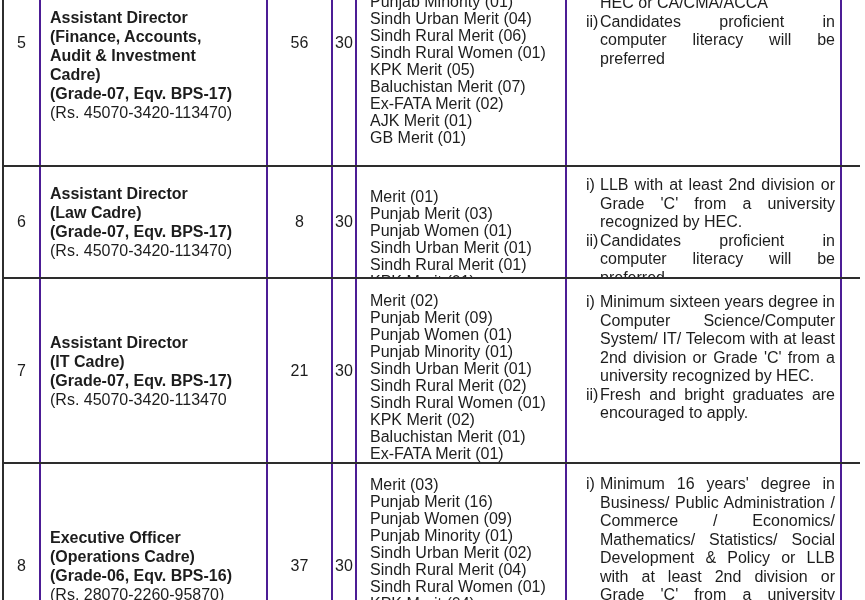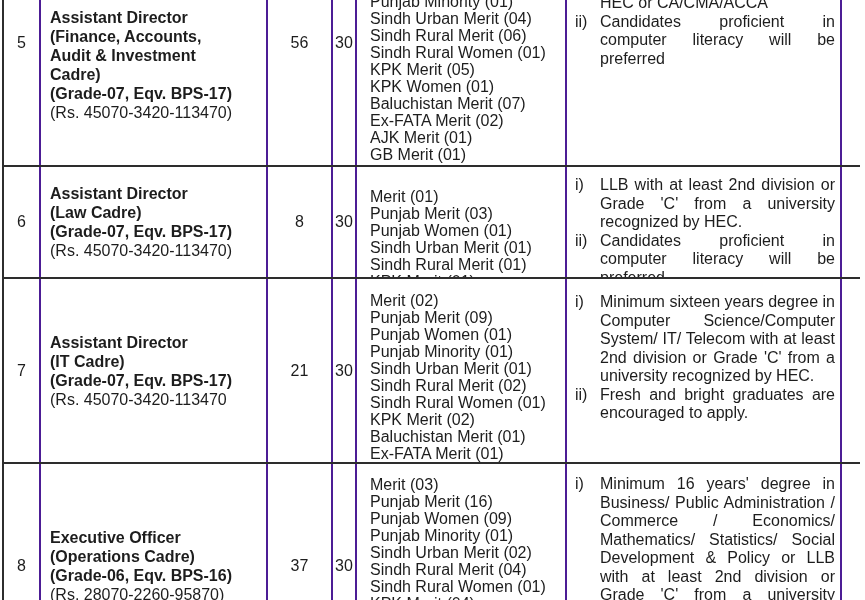--- a/index.html
+++ b/index.html
@@ -39,21 +39,21 @@
   .r6 .quota { padding-top:21px; }
   .r7 .quota { padding-top:13px; }
   .r8 .quota { padding-top:12px; }
 
   .qual { font-size:16px; line-height:18.5px; padding-left:7px; padding-right:5px; }
   .r5 .qual { margin-top:-6px; }
   .r6 .qual { padding-top:9px; }
   .r7 .qual { padding-top:14px; }
   .r8 .qual { padding-top:11px; }
   .qual-item { position:relative; padding-left:26px; text-align:justify; }
-  .qual-marker { position:absolute; left:1px; top:0; }
+  .qual-marker { position:absolute; left:12px; top:0; }
   .qual-cont { padding-left:26px; }
 </style>
 </head>
 <body>
 
 <div class="screen">
   <div class="jobtable">
 
     <div class="row r5">
       <div class="cell c-sn">
@@ -76,21 +76,20 @@
       <div class="cell c-age">
         <div class="num">30</div>
       </div>
       <div class="cell c-quota">
         <div class="quota">
             <div class="quota-line">Punjab Minority (01)</div>
             <div class="quota-line">Sindh Urban Merit (04)</div>
             <div class="quota-line">Sindh Rural Merit (06)</div>
             <div class="quota-line">Sindh Rural Women (01)</div>
             <div class="quota-line">KPK Merit (05)</div>
-            <div class="quota-line">KPK Women (01)</div>
             <div class="quota-line">Baluchistan Merit (07)</div>
             <div class="quota-line">Ex-FATA Merit (02)</div>
             <div class="quota-line">AJK Merit (01)</div>
             <div class="quota-line">GB Merit (01)</div>
           </div>
       </div>
       <div class="cell c-qual">
         <div class="qual">
           <div class="qual-cont">HEC or CA/CMA/ACCA</div>
           <div>

